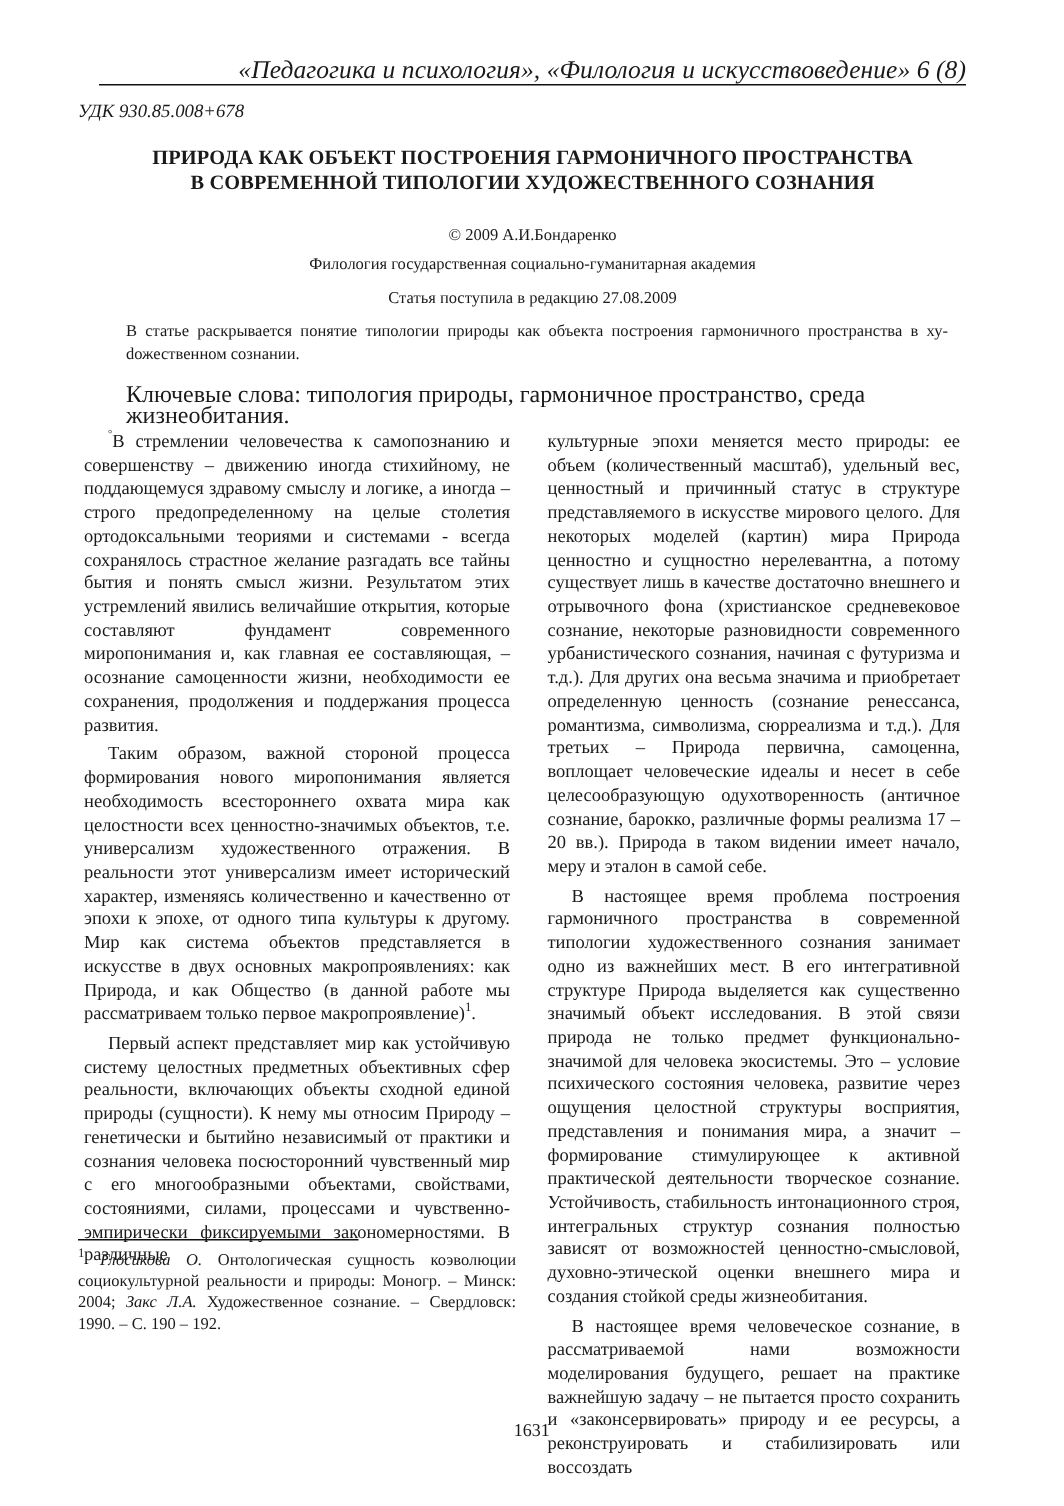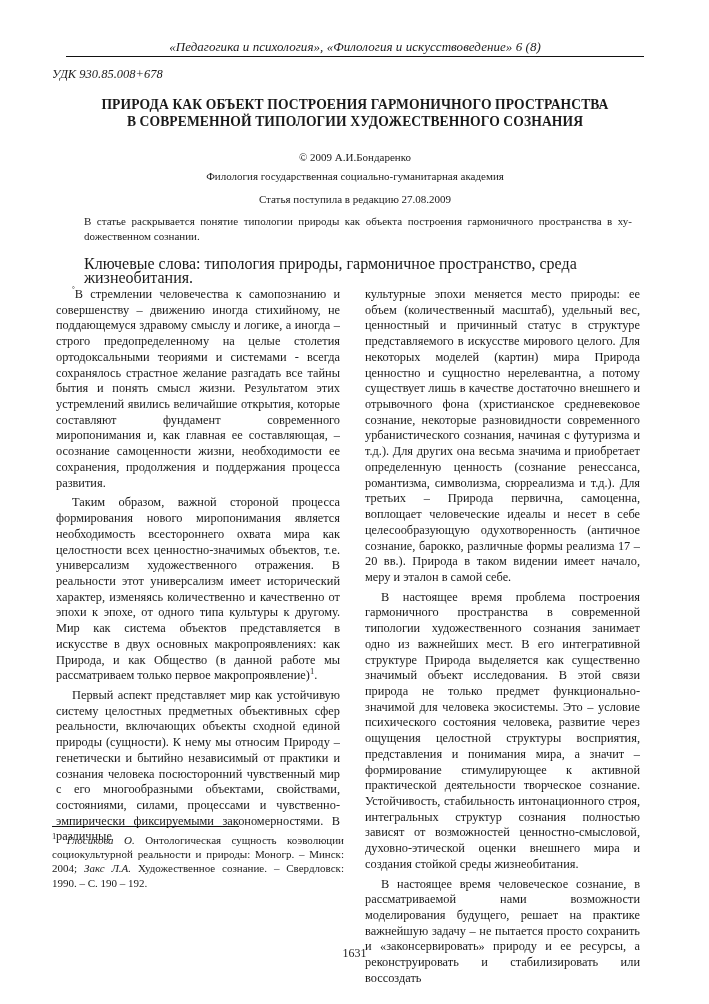--- a/index.html
+++ b/index.html
@@ -13,23 +13,23 @@
       position: relative;
       overflow: hidden;
       color: #1a1a1a;
       font-family: "Liberation Serif", "DejaVu Serif", serif;
     }
     .running-head {
       position: absolute;
       left: 66px;
       width: 578px;
       top: 40px;
-      text-align: center;
+      text-align: right;
       font-style: italic;
-      font-size: 13px;
+      font-size: 17px;
       line-height: 14px;
       letter-spacing: 0.05px;
     }
     .head-rule {
       position: absolute;
       left: 66px;
       width: 578px;
       top: 56px;
       height: 0;
       border-top: 1.4px solid #111;

